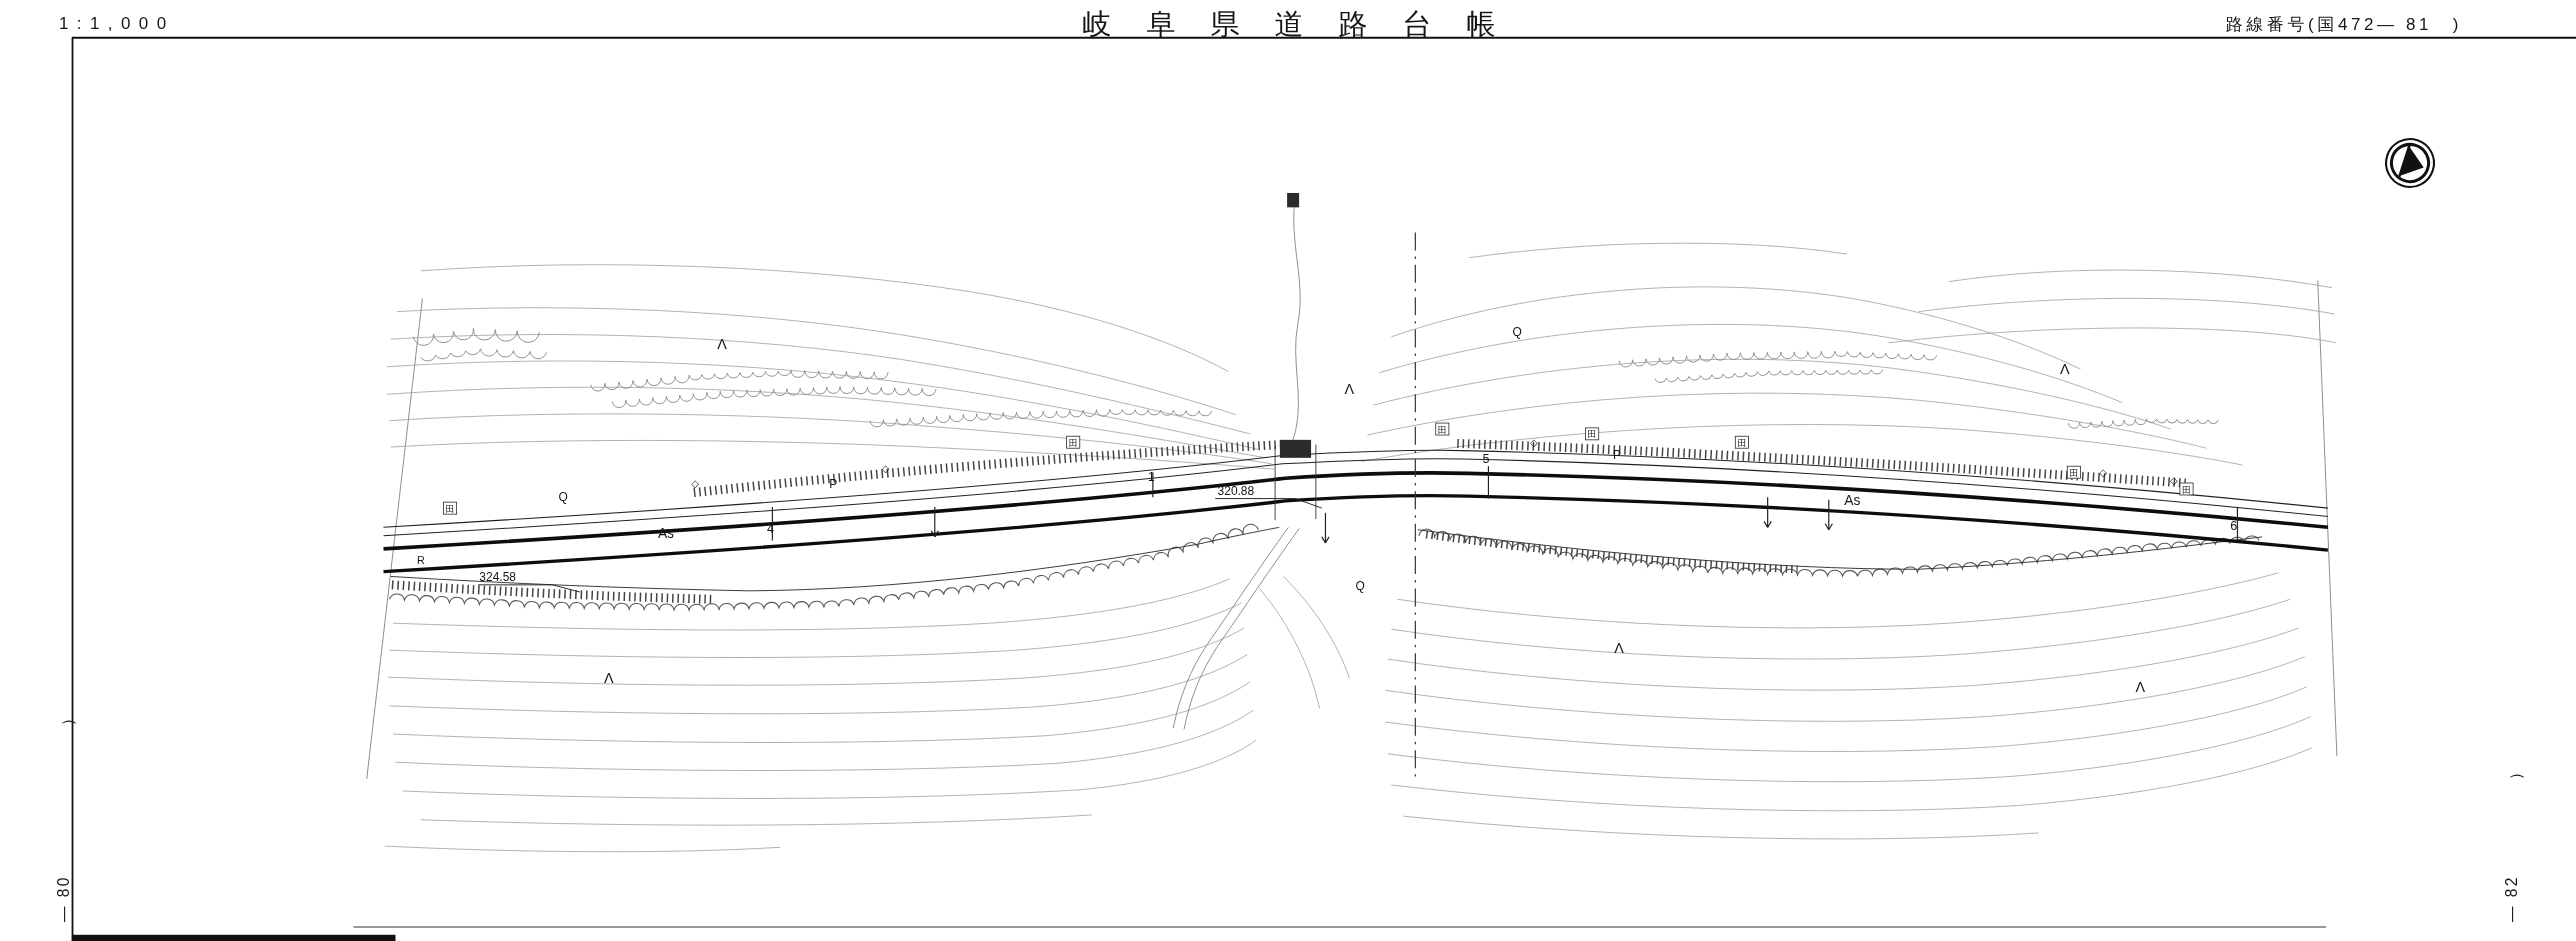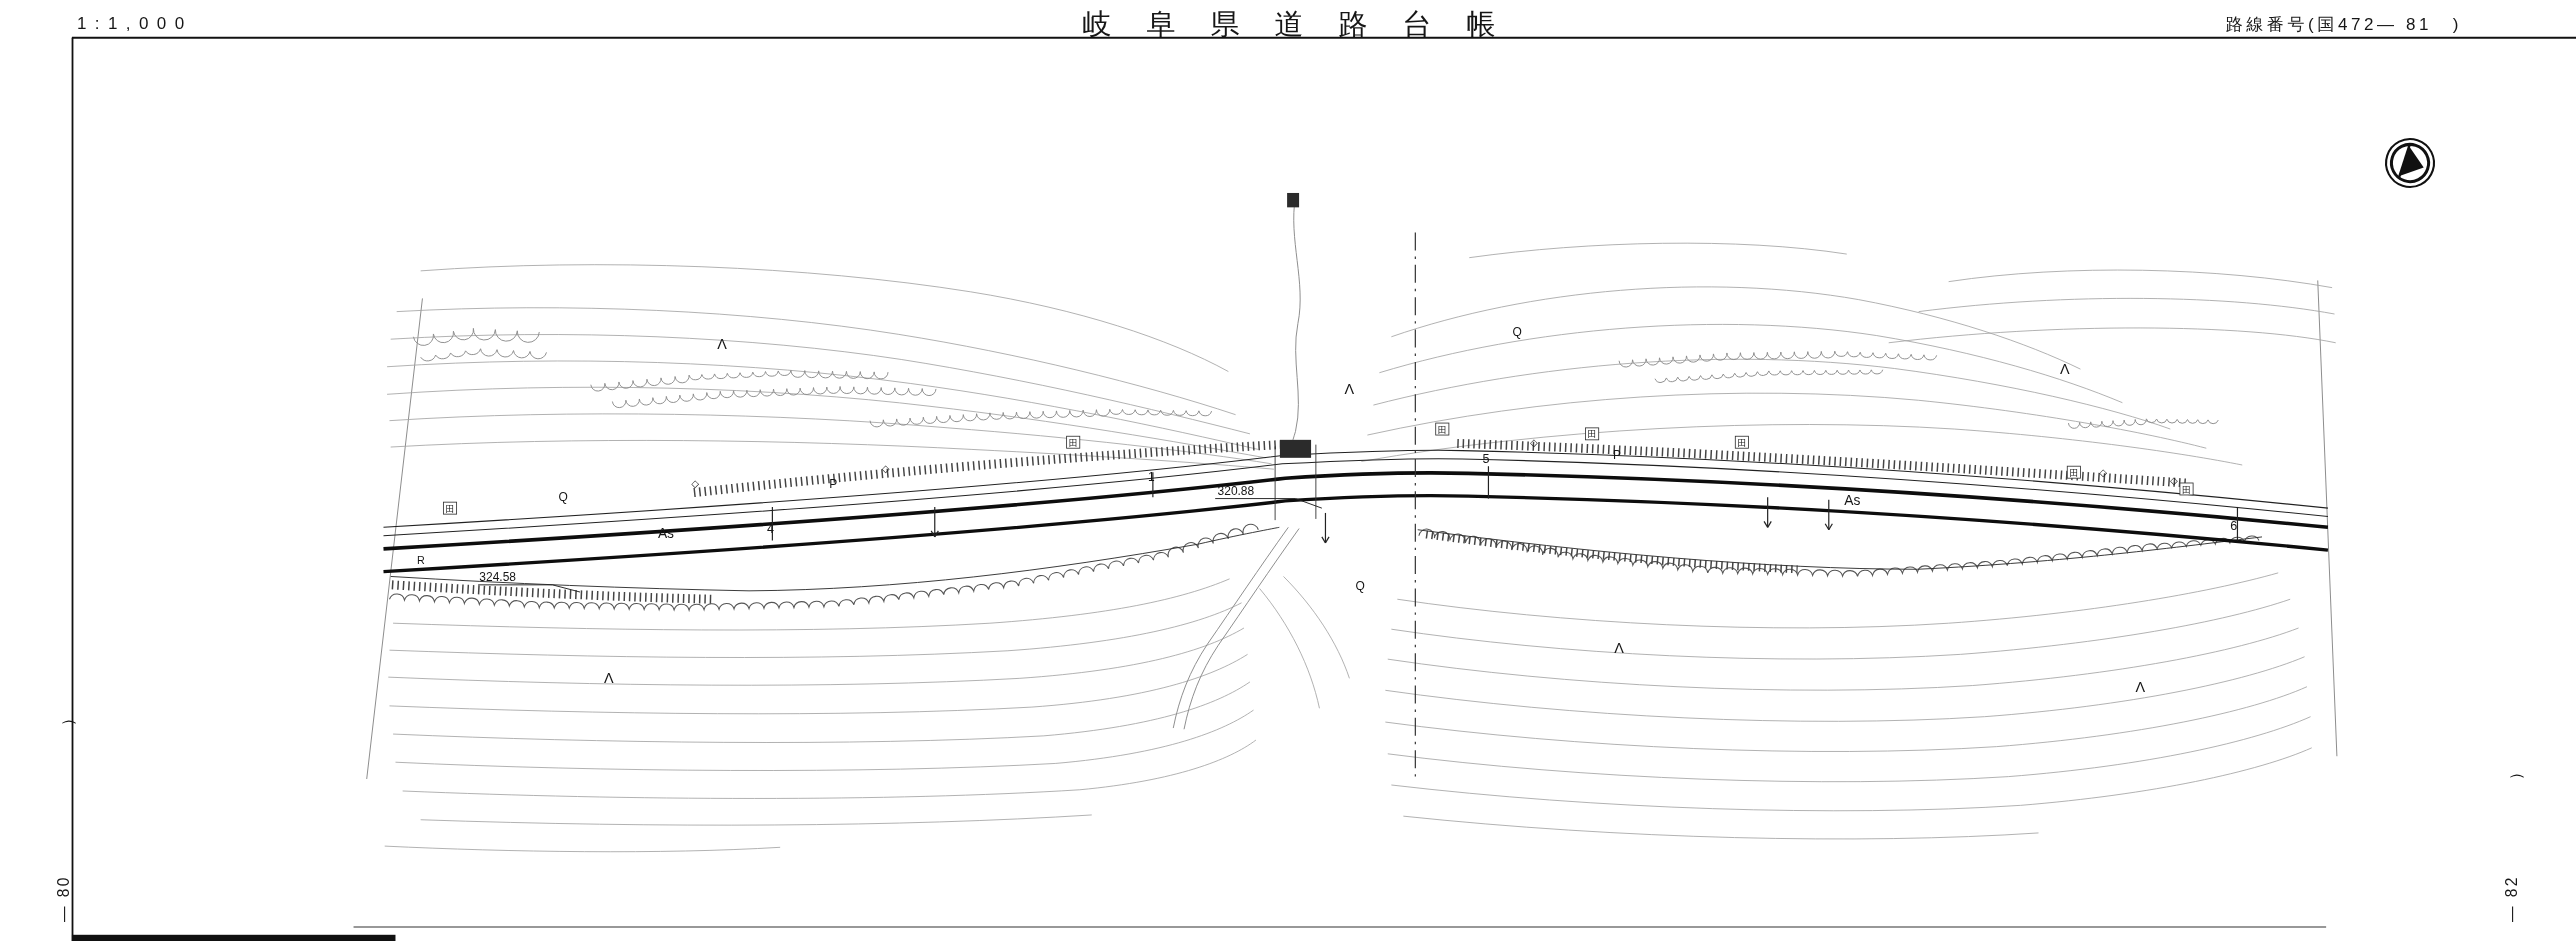--- a/index.html
+++ b/index.html
@@ -1,21 +1,21 @@
 <!DOCTYPE html>
 <html style="font-size:9.6px"><head>
 <meta charset="utf-8">
 <style>
   html,body{margin:0;padding:0;background:#ffffff;}
   body{
     width:2576px;height:942px;position:relative;overflow:hidden;
     font-family:"Liberation Sans","DejaVu Sans",sans-serif;color:#161616;
   }
   .header-scale{
-    position:absolute;left:77px;top:14.4px;font-size:17px;letter-spacing:8.4px;white-space:nowrap;
+    position:absolute;left:59px;top:14.4px;font-size:17px;letter-spacing:8.4px;white-space:nowrap;
   }
   .page-title{
     position:absolute;left:1007px;top:4.8px;width:599px;text-align:center;
     font-size:29px;font-weight:400;letter-spacing:35px;white-space:nowrap;
   }
   .route-number{
     position:absolute;right:114px;top:13px;font-size:17px;letter-spacing:3.6px;white-space:nowrap;margin-left:24px;
   }
   .rot{
     position:absolute;font-size:15.6px;white-space:nowrap;

